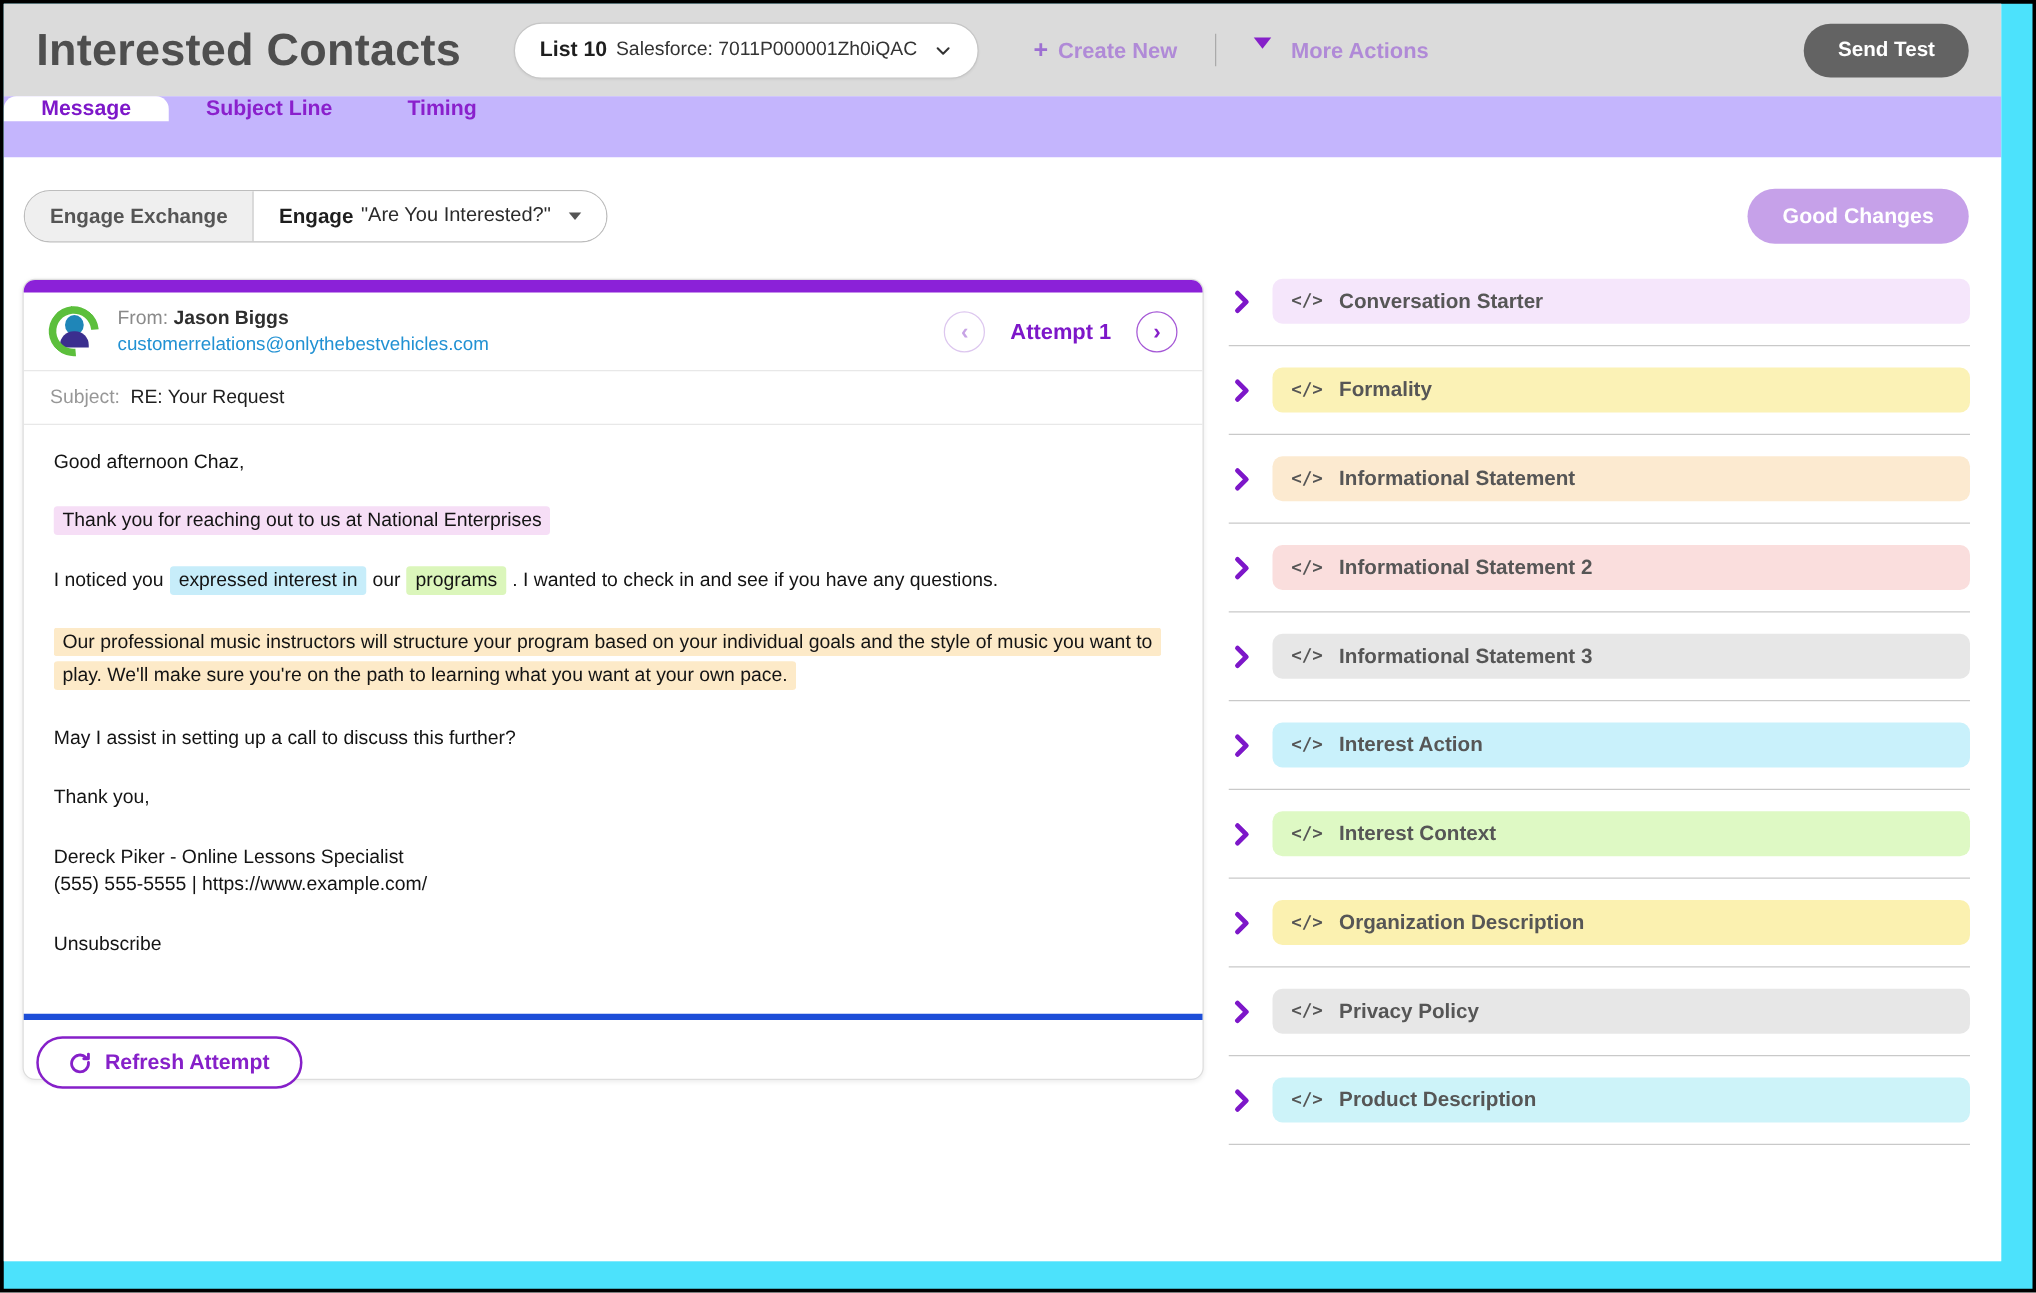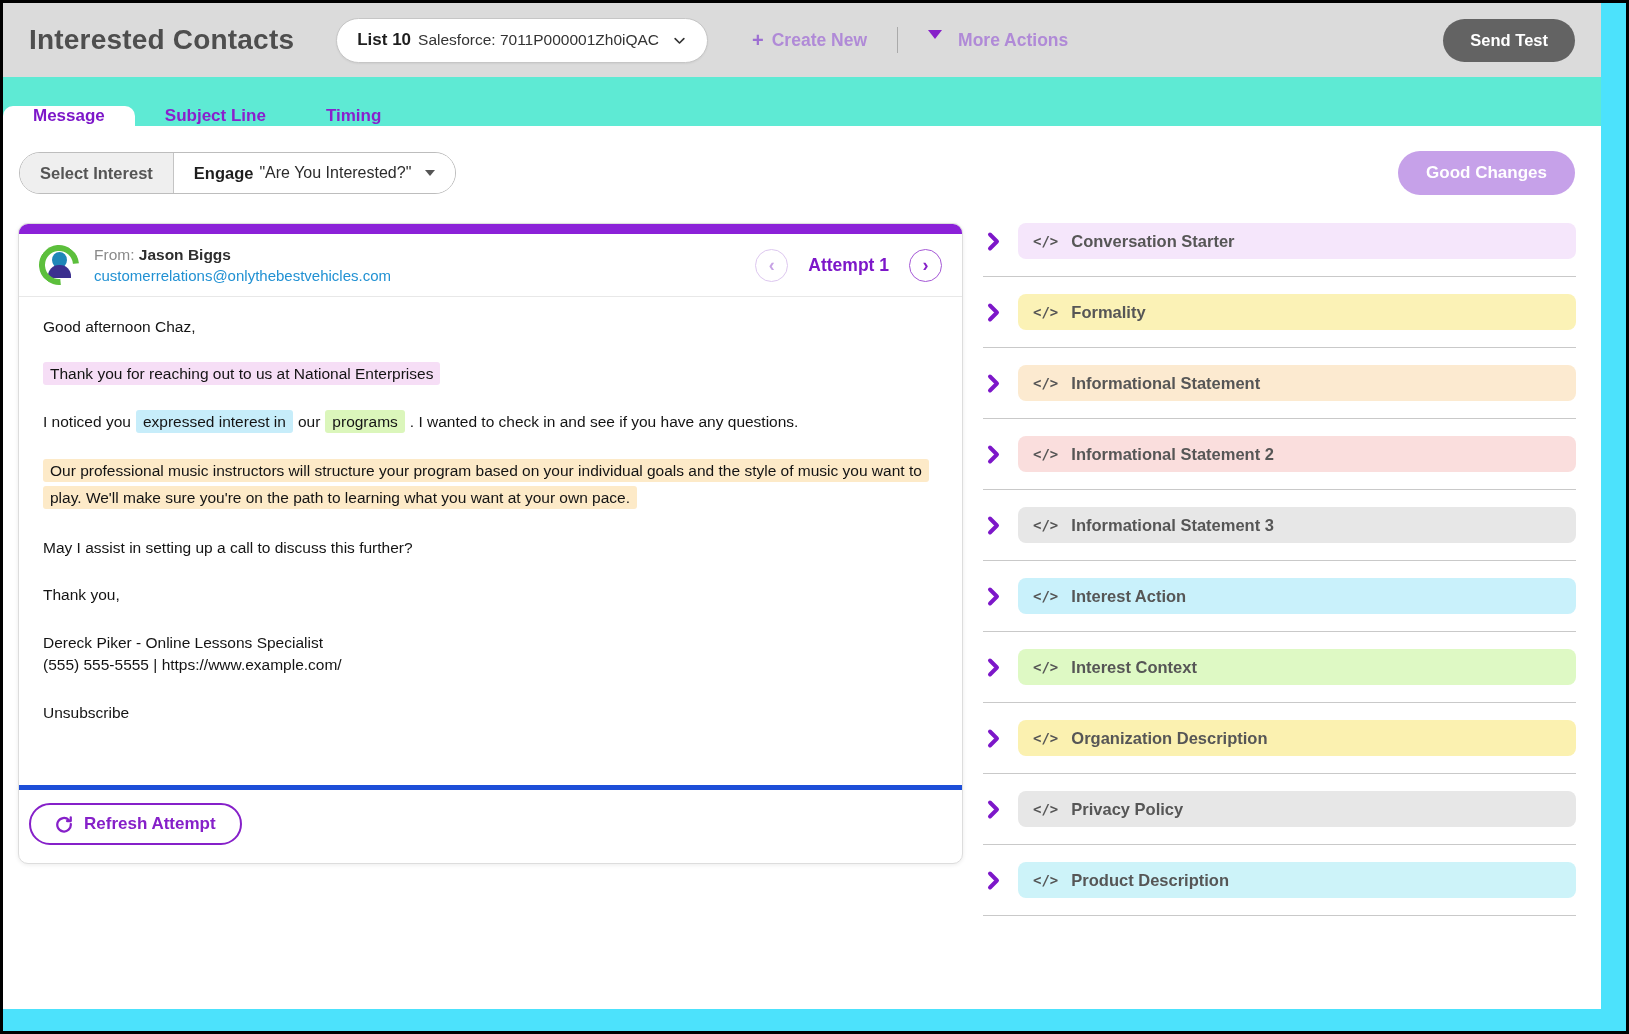--- a/index.html
+++ b/index.html
@@ -8,42 +8,42 @@
     font-family:"Liberation Sans", sans-serif;
     background:#000;
     position:relative;
     overflow:hidden;
   }
   .desktop { position:absolute; left:3px; top:3px; width:1623px; height:1028px; background:#4ce2fc; }
   .window  { position:absolute; left:0; top:0; width:1598px; height:1006px; background:#fff; overflow:hidden; }
 
   
   .app-header { height:74px; background:#dbdbdb; display:flex; align-items:center; padding:0 26px; }
-  .page-title { font-size:28px; font-weight:600; color:#4e4e4e; letter-spacing:.2px; }
+  .page-title { font-size:36px; font-weight:600; color:#4e4e4e; letter-spacing:.2px; }
   .list-pill {
     margin-left:42px; height:45px; background:#fff; border:1px solid #c6c6c6; border-radius:23px;
     display:flex; align-items:center; gap:7px; padding:0 20px; cursor:pointer; box-shadow:0 1px 2px rgba(0,0,0,.06);
   }
   .list-pill .list-name { font-size:17px; font-weight:700; color:#1e1e1e; }
   .list-pill .list-detail { font-size:15.5px; color:#333;text-align:right; }
   .caret-down-svg { width:15px; height:15px; margin-left:6px; }
   .create-new { margin-left:44px; display:flex; align-items:center; gap:8px; cursor:pointer; }
   .create-new .plus { color:#9d6fd2; font-size:20px; font-weight:700; line-height:1; }
   .create-new .lbl { color:#b08ad7; font-size:17.5px; font-weight:700; }
   .header-pipe { width:1px; height:26px; background:#aaa; margin:0 30px; }
   .more-actions { display:flex; align-items:flex-start; gap:16px; cursor:pointer; }
   .tri-down { width:0; height:0; border-left:7px solid transparent; border-right:7px solid transparent; border-top:9px solid #8620c9; }
   .more-actions .lbl { color:#b08ad7; font-size:17.5px; font-weight:700; }
   .send-test {
     margin-left:auto; background:#636363; color:#fff; border:none; cursor:pointer;
     font-family:inherit; font-size:16.5px; font-weight:700; padding:12px 27px; border-radius:24px;
   }
 
   
-  .tab-bar { height:49px; background:#5eead4; display:flex; align-items:flex-end; }
+  .tab-bar { height:49px; background:#c4b5fd; display:flex; align-items:flex-start; }
   .tab { padding:0 30px; display:flex; align-items:center; font-size:17px; font-weight:700; color:#8a20cc; cursor:pointer; }
   .tab.active { background:#fff; border-radius:10px 10px 0 0; color:#7d17c9; }
 
   
   .content { position:relative; background:#fff; height:883px; }
   .toolbar-row { position:absolute; left:16px; right:26px; top:25px; display:flex; align-items:center; }
   .exchange-pill { display:flex; align-items:stretch; border:1px solid #bdbdbd; border-radius:22px; overflow:hidden; height:42px; cursor:pointer; }
   .exchange-pill .seg-label { background:#efefef; display:flex; align-items:center; padding:0 20px; font-size:16.5px; font-weight:700; color:#555; border-right:1px solid #c4c4c4; }
   .exchange-pill .seg-value { background:#fff; display:flex; align-items:center; gap:6px; padding:0 20px; }
   .exchange-pill .ex-name { font-size:16.5px; font-weight:700; color:#1e1e1e; }
@@ -135,21 +135,21 @@
     <div class="tab-bar">
       <div class="tab active">Message</div>
       <div class="tab">Subject Line</div>
       <div class="tab">Timing</div>
     </div>
 
     <div class="content">
 
       <div class="toolbar-row">
         <div class="exchange-pill">
-          <div class="seg-label">Select Interest</div>
+          <div class="seg-label">Engage Exchange</div>
           <div class="seg-value">
             <span class="ex-name">Engage</span>
             <span class="ex-detail">"Are You Interested?"</span>
             <span class="tri-down-sm"></span>
           </div>
         </div>
         <button class="save-changes">Good Changes</button>
       </div>
 
       <div class="email-card">
@@ -172,20 +172,24 @@
             <div class="nav-circle prev">
                 <span>‹</span>
               </div>
             <div class="attempt-label">Attempt 1</div>
             <div class="nav-circle next">
                 <span>›</span>
               </div>
           </div>
         </div>
 
+        <div class="subject-row">
+          <span class="subject-label">Subject:</span>
+          <span class="subject-value">RE: Your Request</span>
+        </div>
 
         <div class="card-body">
           <p>Good afternoon Chaz,</p>
           <p><span class="hl" style="background-color: rgb(246, 222, 246);">Thank you for reaching out to us at National Enterprises</span></p>
           <p><span>I noticed you</span><span class="hl hl-gap" style="background-color: rgb(199, 237, 250);">expressed interest in</span><span>our</span><span class="hl hl-gap" style="background-color: rgb(219, 246, 187);">programs</span><span>. I wanted to check in and see if you have any questions.</span></p>
           <p class="para-hl"><span class="hl" style="background-color: rgb(253, 234, 200);">Our professional music instructors will structure your program based on your individual goals and the style of music you want to play. We'll make sure you're on the path to learning what you want at your own pace.</span></p>
           <p>May I assist in setting up a call to discuss this further?</p>
           <p>Thank you,</p>
           <p style="margin-bottom:25px;"><span>Dereck Piker - Online Lessons Specialist</span><br><span>(555) 555-5555 | https://www.example.com/</span></p>
           <p>Unsubscribe</p>

